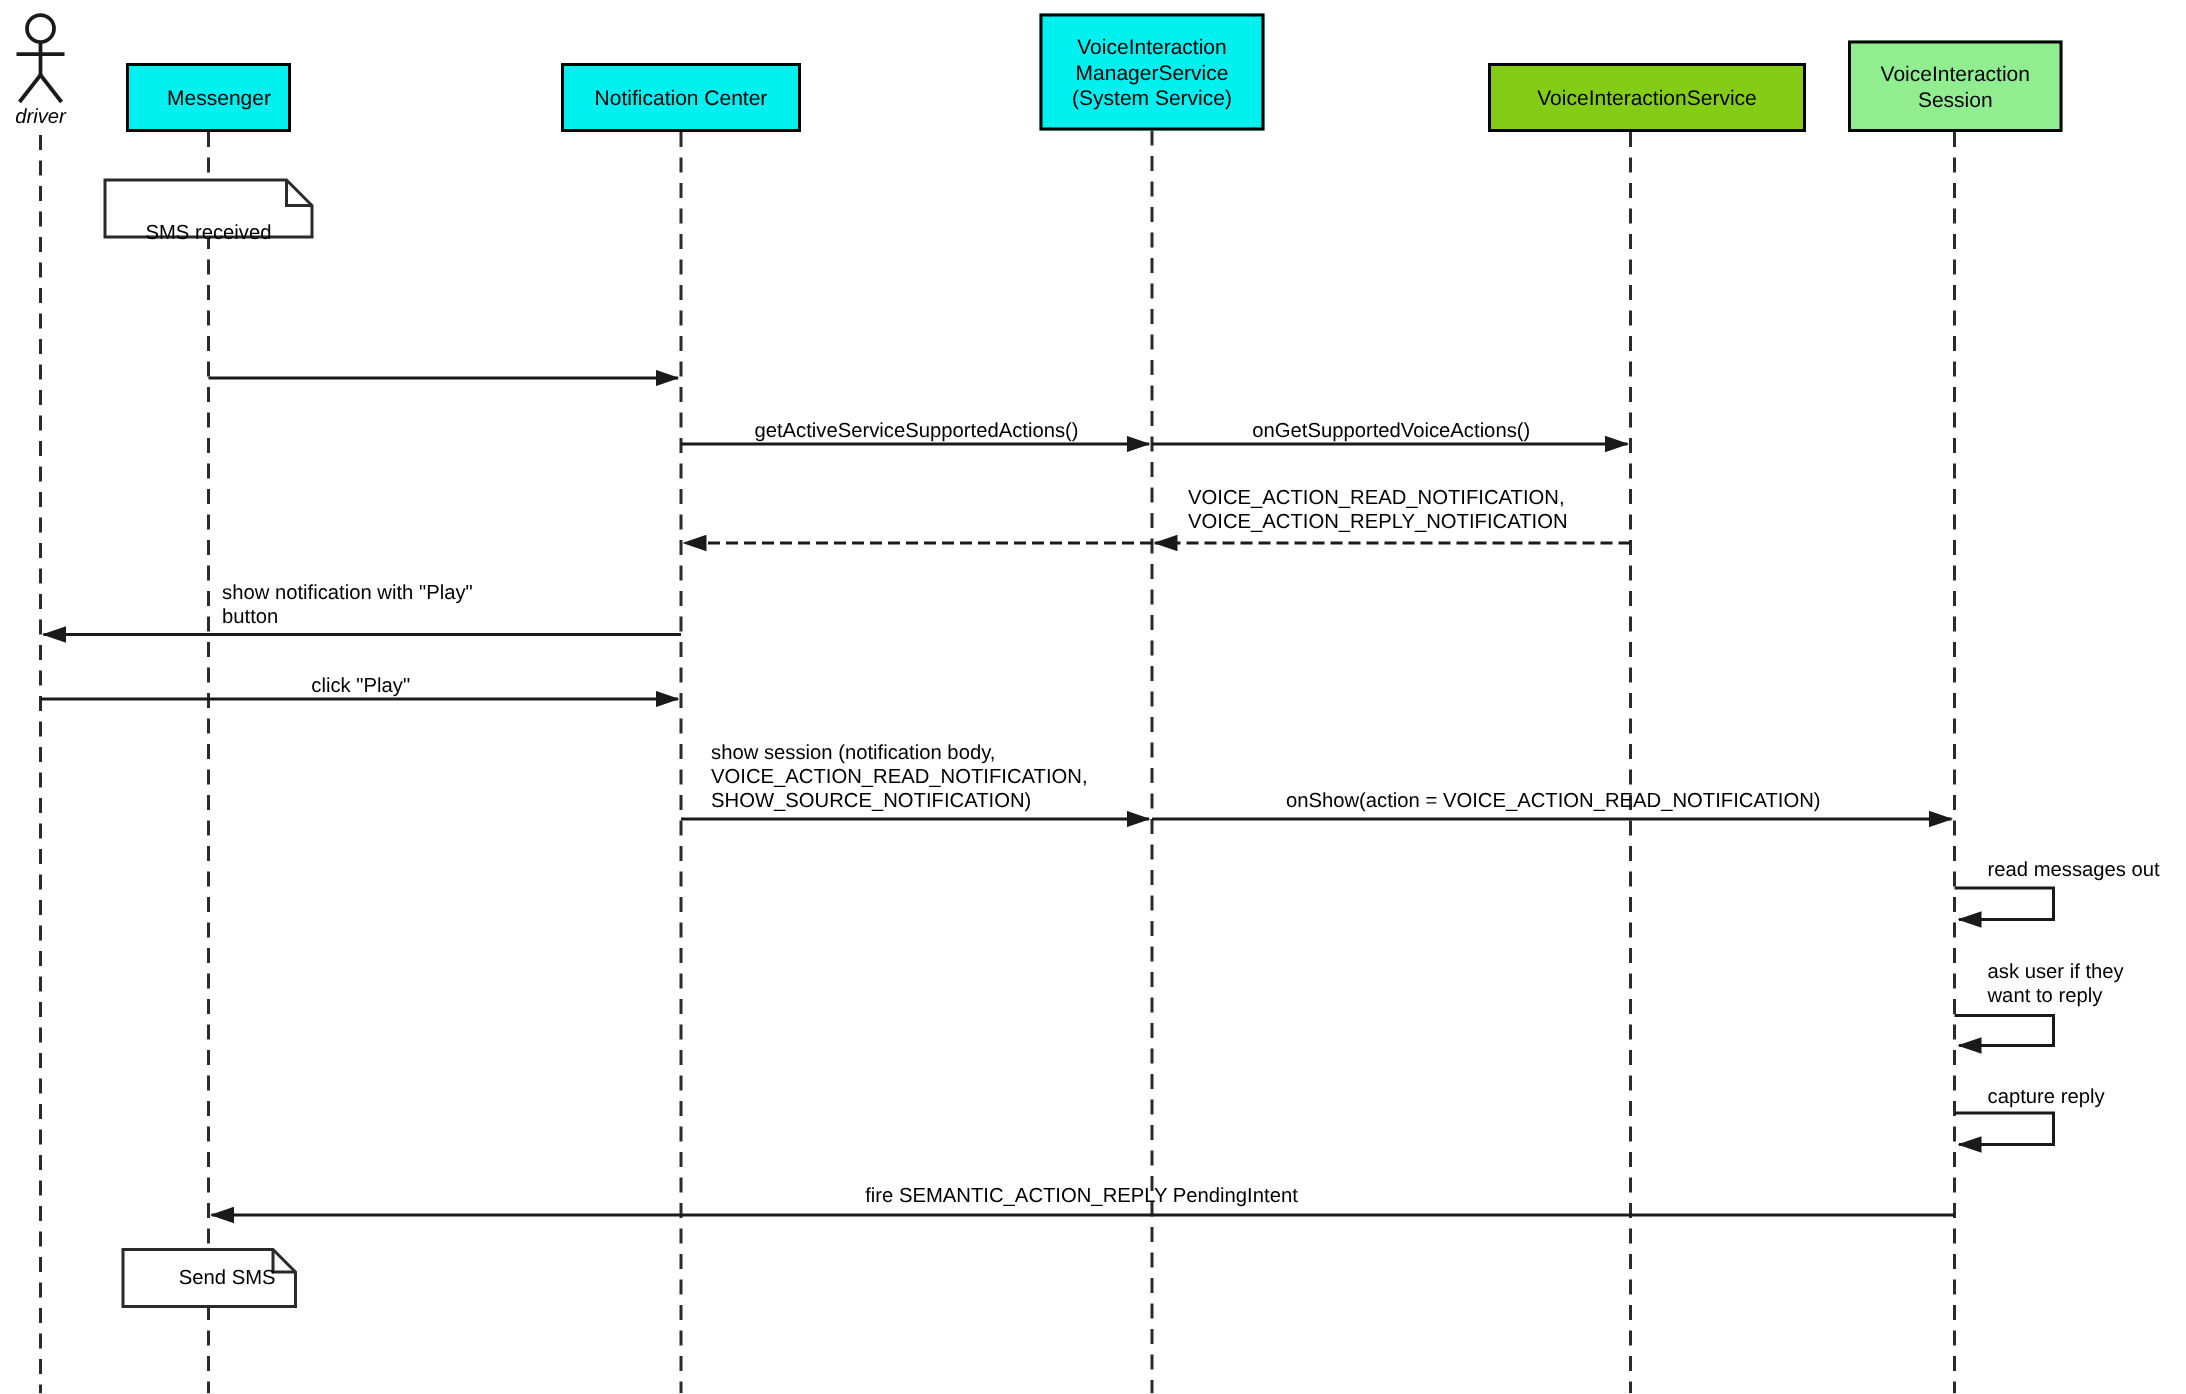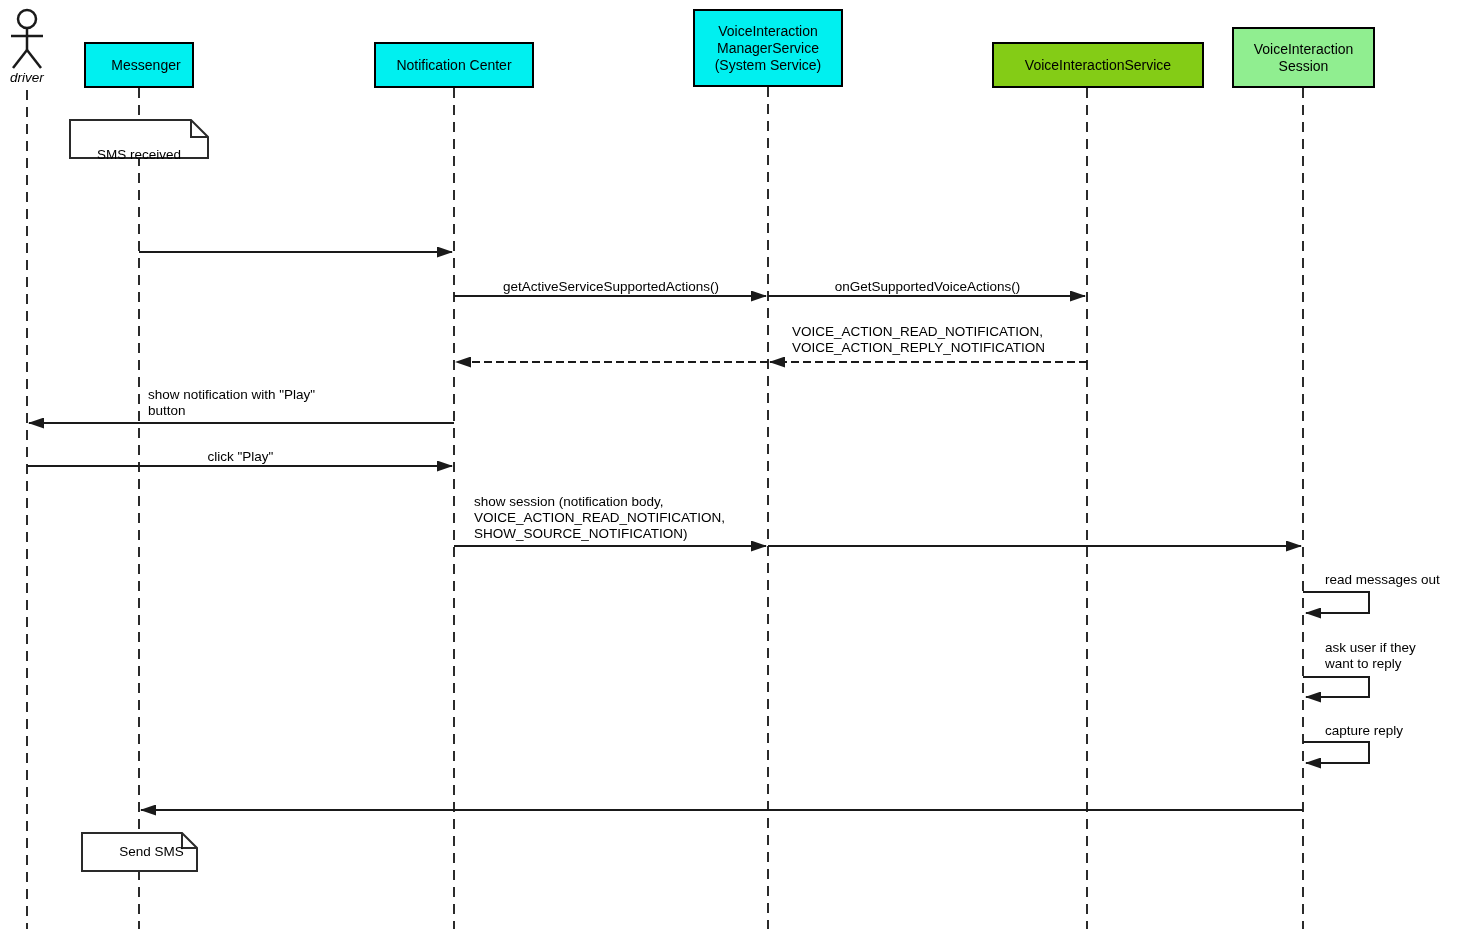--- a/index.html
+++ b/index.html
@@ -97,18 +97,20 @@
   <div class="mlabel center" style="left:454px; top:279px; width:314px;">getActiveServiceSupportedActions()</div>
   <div class="mlabel center" style="left:768px; top:279px; width:319px;">onGetSupportedVoiceActions()</div>
   <div class="mlabel" style="left:792px; top:324px; width:300px;">VOICE_ACTION_READ_NOTIFICATION,
 VOICE_ACTION_REPLY_NOTIFICATION</div>
   <div class="mlabel" style="left:148px; top:387px; width:300px;">show notification with "Play"
 button</div>
   <div class="mlabel center" style="left:27px; top:449px; width:427px;">click "Play"</div>
   <div class="mlabel" style="left:474px; top:494px; width:300px;">show session (notification body,
 VOICE_ACTION_READ_NOTIFICATION,
 SHOW_SOURCE_NOTIFICATION)</div>
+  <div class="mlabel center" style="left:768px; top:526px; width:535px;">onShow(action = VOICE_ACTION_READ_NOTIFICATION)</div>
   <div class="mlabel" style="left:1325px; top:572px; width:130px;">read messages out</div>
   <div class="mlabel" style="left:1325px; top:640px; width:130px;">ask user if they
 want to reply</div>
   <div class="mlabel" style="left:1325px; top:723px; width:130px;">capture reply</div>
+  <div class="mlabel center" style="left:139px; top:789px; width:1164px;">fire SEMANTIC_ACTION_REPLY PendingIntent</div>
 
 </div>
 
 </body></html>

